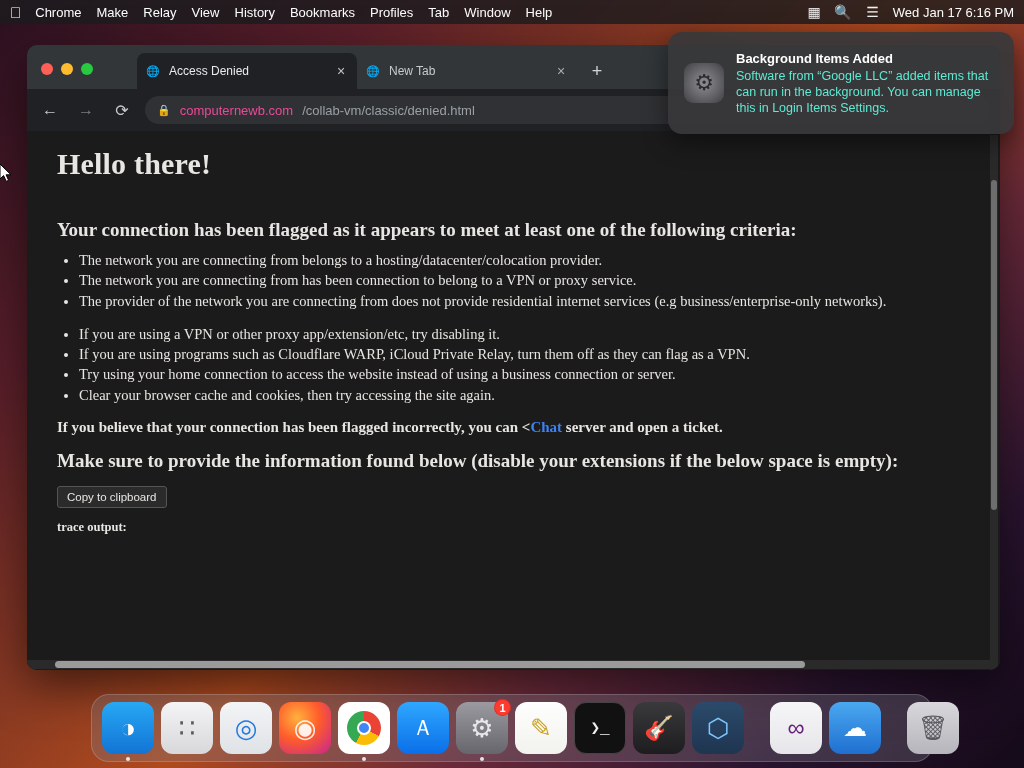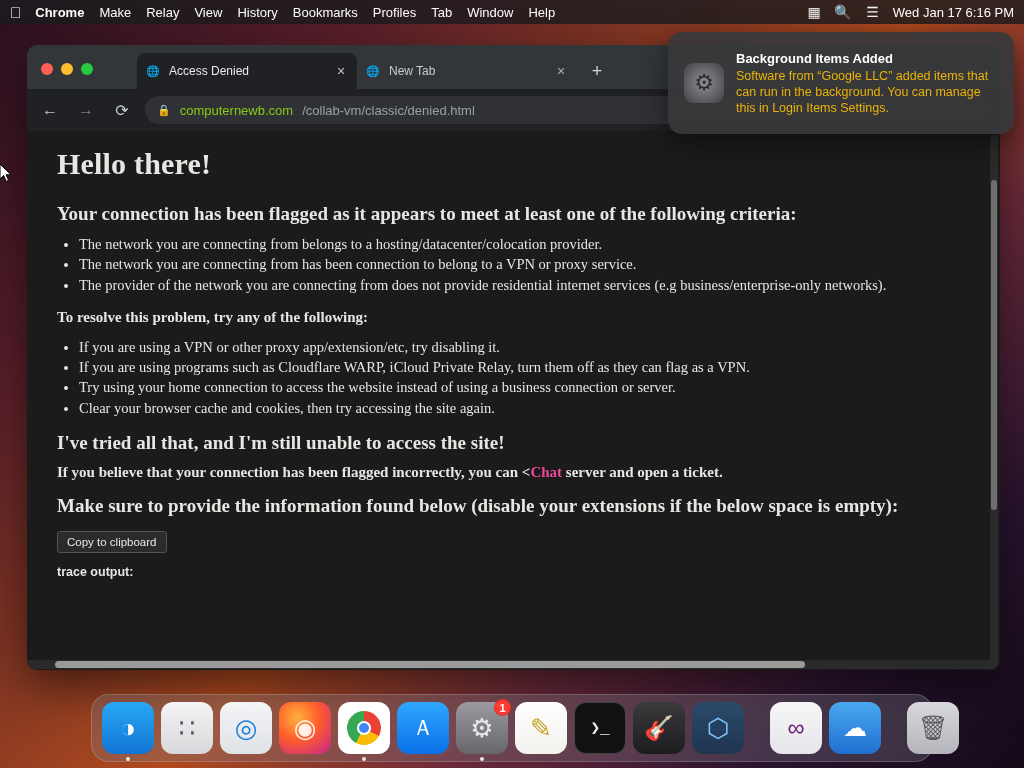--- a/index.html
+++ b/index.html
@@ -17,21 +17,21 @@
   #menubar {
     position: absolute; top: 0; left: 0; width: 1024px; height: 24px;
     background: rgba(28,28,30,0.82);
     display: flex; align-items: center;
     color: #fff; font-size: 13px;
     padding: 0 10px;
     -webkit-backdrop-filter: blur(10px);
   }
   #menubar .apple { font-size: 15px; margin-right: 14px; line-height: 1; }
   #menubar .mi { margin-right: 15px; white-space: nowrap; }
-  #menubar .mi.bold { font-weight: bold; }
+  #menubar .mi.bold { font-weight: normal; }
   #menubar .right { margin-left: auto; display: flex; align-items: center; gap: 14px; }
   #menubar .right .ic { font-size: 14px; opacity: .95; }
   #menubar .clock { font-size: 13px; }
 
   
   #chrome-window {
     position: absolute; left: 27px; top: 45px; width: 973px; height: 625px;
     background: #202124;
     border-radius: 10px;
     box-shadow: 0 16px 46px rgba(0,0,0,.55);
@@ -76,46 +76,46 @@
   }
   .nav-ic { width: 26px; height: 26px; display: flex; align-items: center; justify-content: center;
     color: #c6c9cc; font-size: 16px; border-radius: 50%; }
   .nav-ic.dim { color: #7a7d80; }
   #omnibox {
     flex: 1; height: 28px; background: #303134; border-radius: 14px;
     display: flex; align-items: center; padding: 0 12px; gap: 9px;
     font-size: 13px; color: #e8eaed;
   }
   #omnibox .lock { font-size: 11px; color: #bdc1c6; }
-  .url-host { color: #84cc16; }
+  .url-host { color: #ec4899; }
   .url-path { color: #9aa0a6; }
 
   
   #page {
     position: absolute; top: 86px; left: 0; right: 0; bottom: 0;
     background: #1b1b1b; color: #e8e6e3;
     padding: 8px 30px 0 30px;
     overflow: hidden;
     font-family: "Liberation Serif", serif;
   }
-  #page h1 { font-size: 30px; margin: 8px 0 22px 0; font-weight: bold; letter-spacing: .2px;}
+  #page h1 { font-size: 30px; margin: 8px 0 38px 0; font-weight: bold; letter-spacing: .2px;}
   #page h2 { font-size: 19px; margin: 14px 0 10px 0; font-weight: bold; }
   #page ul { margin: 0 0 14px 22px; }
   #page li { font-size: 14.5px; line-height: 1.33; margin-bottom: 1px; }
   #page p.lead { font-size: 15px; margin: 10px 0 12px 0; font-weight: bold;}
-  .chat-link { color: #ec4899; font-weight: bold; text-decoration: none; }
+  .chat-link { color: #3b82f6; font-weight: bold; text-decoration: none; }
   .angle { color: #e8e6e3; }
   #copy-btn {
     font-family: "Liberation Sans", sans-serif;
     font-size: 11.5px; color: #e8e6e3;
     background: #2b2b2b; border: 1px solid #555;
     padding: 4px 9px; border-radius: 3px; margin: 4px 0 12px 0;
   }
   .trace {
-    font-family: Liberation Sans, sans-serif;
+    font-family: Liberation Serif, serif;
     font-size: 12.5px; color: #e8e6e3; font-weight: bold;
   }
 
   
   #v-scroll {
     position: absolute; right: 2px; top: 90px; width: 8px; height: 556px;
     background: #2a2a2a;
   }
   #v-scroll .thumb { position: absolute; top: 45px; left: 1px; width: 6px; height: 330px;
     background: #6e6e6e; border-radius: 3px; }
@@ -136,21 +136,21 @@
     display: flex; align-items: center; gap: 12px; padding: 0 16px;
     color: #fff;
   }
   #notif-icon {
     width: 40px; height: 40px; border-radius: 9px;
     background: radial-gradient(circle at 50% 50%, #8e8e93 0%, #5b5b60 65%, #3e3e42 100%);
     flex: 0 0 40px; display: flex; align-items: center; justify-content: center;
     font-size: 22px; color: #2b2b2e;
   }
   #notif-text .n-title { font-size: 13px; font-weight: bold; margin-bottom: 2px; }
-  #notif-text .n-body { font-size: 12.5px; line-height: 1.28; color: #eab308; }
+  #notif-text .n-body { font-size: 12.5px; line-height: 1.28; color: #5eead4; }
 
   
   #cursor { position: absolute; left: 0px; top: 164px; width: 12px; height: 19px; }
 
   
   #dock-bg {
     position: absolute; left: 91px; bottom: 6px; width: 842px; height: 68px;
     background: rgba(130,130,140,0.30);
     border: 1px solid rgba(255,255,255,0.18);
     border-radius: 18px;
@@ -254,29 +254,27 @@
   <div id="page">
     <h1>Hello there!</h1>
 
     <h2>Your connection has been flagged as it appears to meet at least one of the following criteria:</h2>
     <ul>
       <li>The network you are connecting from belongs to a hosting/datacenter/colocation provider.</li>
       <li>The network you are connecting from has been connection to belong to a VPN or proxy service.</li>
       <li>The provider of the network you are connecting from does not provide residential internet services (e.g business/enterprise-only networks).</li>
     </ul>
 
-    <p class="lead">To resolve this problem, try any of the following:</p>
     <ul>
       <li>If you are using a VPN or other proxy app/extension/etc, try disabling it.</li>
       <li>If you are using programs such as Cloudflare WARP, iCloud Private Relay, turn them off as they can flag as a VPN.</li>
       <li>Try using your home connection to access the website instead of using a business connection or server.</li>
       <li>Clear your browser cache and cookies, then try accessing the site again.</li>
     </ul>
 
-    <h2>I've tried all that, and I'm still unable to access the site!</h2>
     <p class="lead"><span>If you believe that your connection has been flagged incorrectly, you can </span><span class="angle">&lt;</span><a class="chat-link" href="#">Chat</a><span> server and open a ticket.</span></p>
 
     <h2>Make sure to provide the information found below (disable your extensions if the below space is empty):</h2>
     <button id="copy-btn">Copy to clipboard</button>
     <div class="trace">trace output:</div>
   </div>
 
   <div id="v-scroll">
     <div class="thumb"></div>
   </div>

